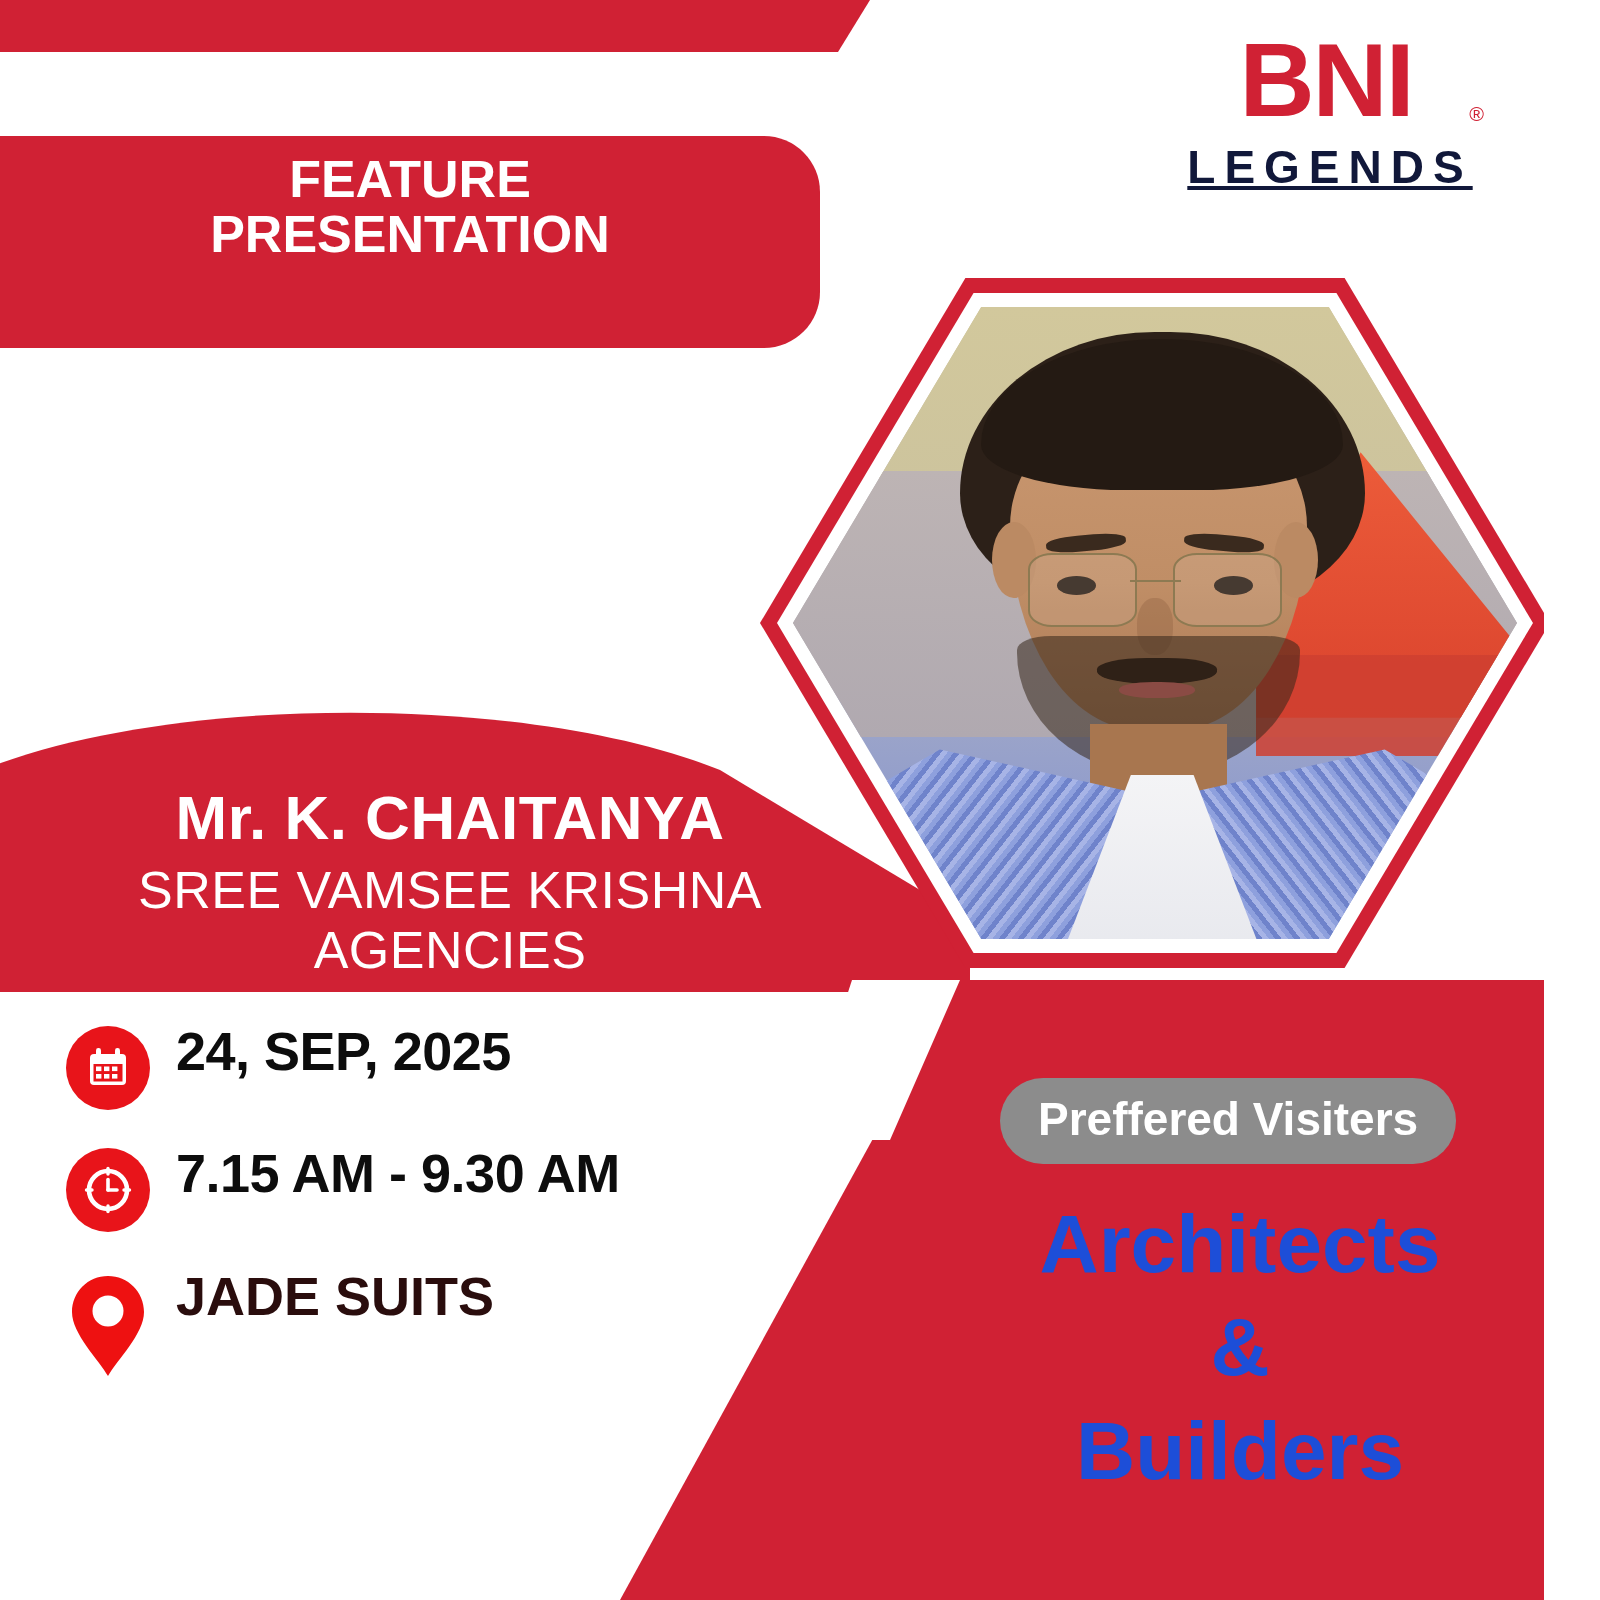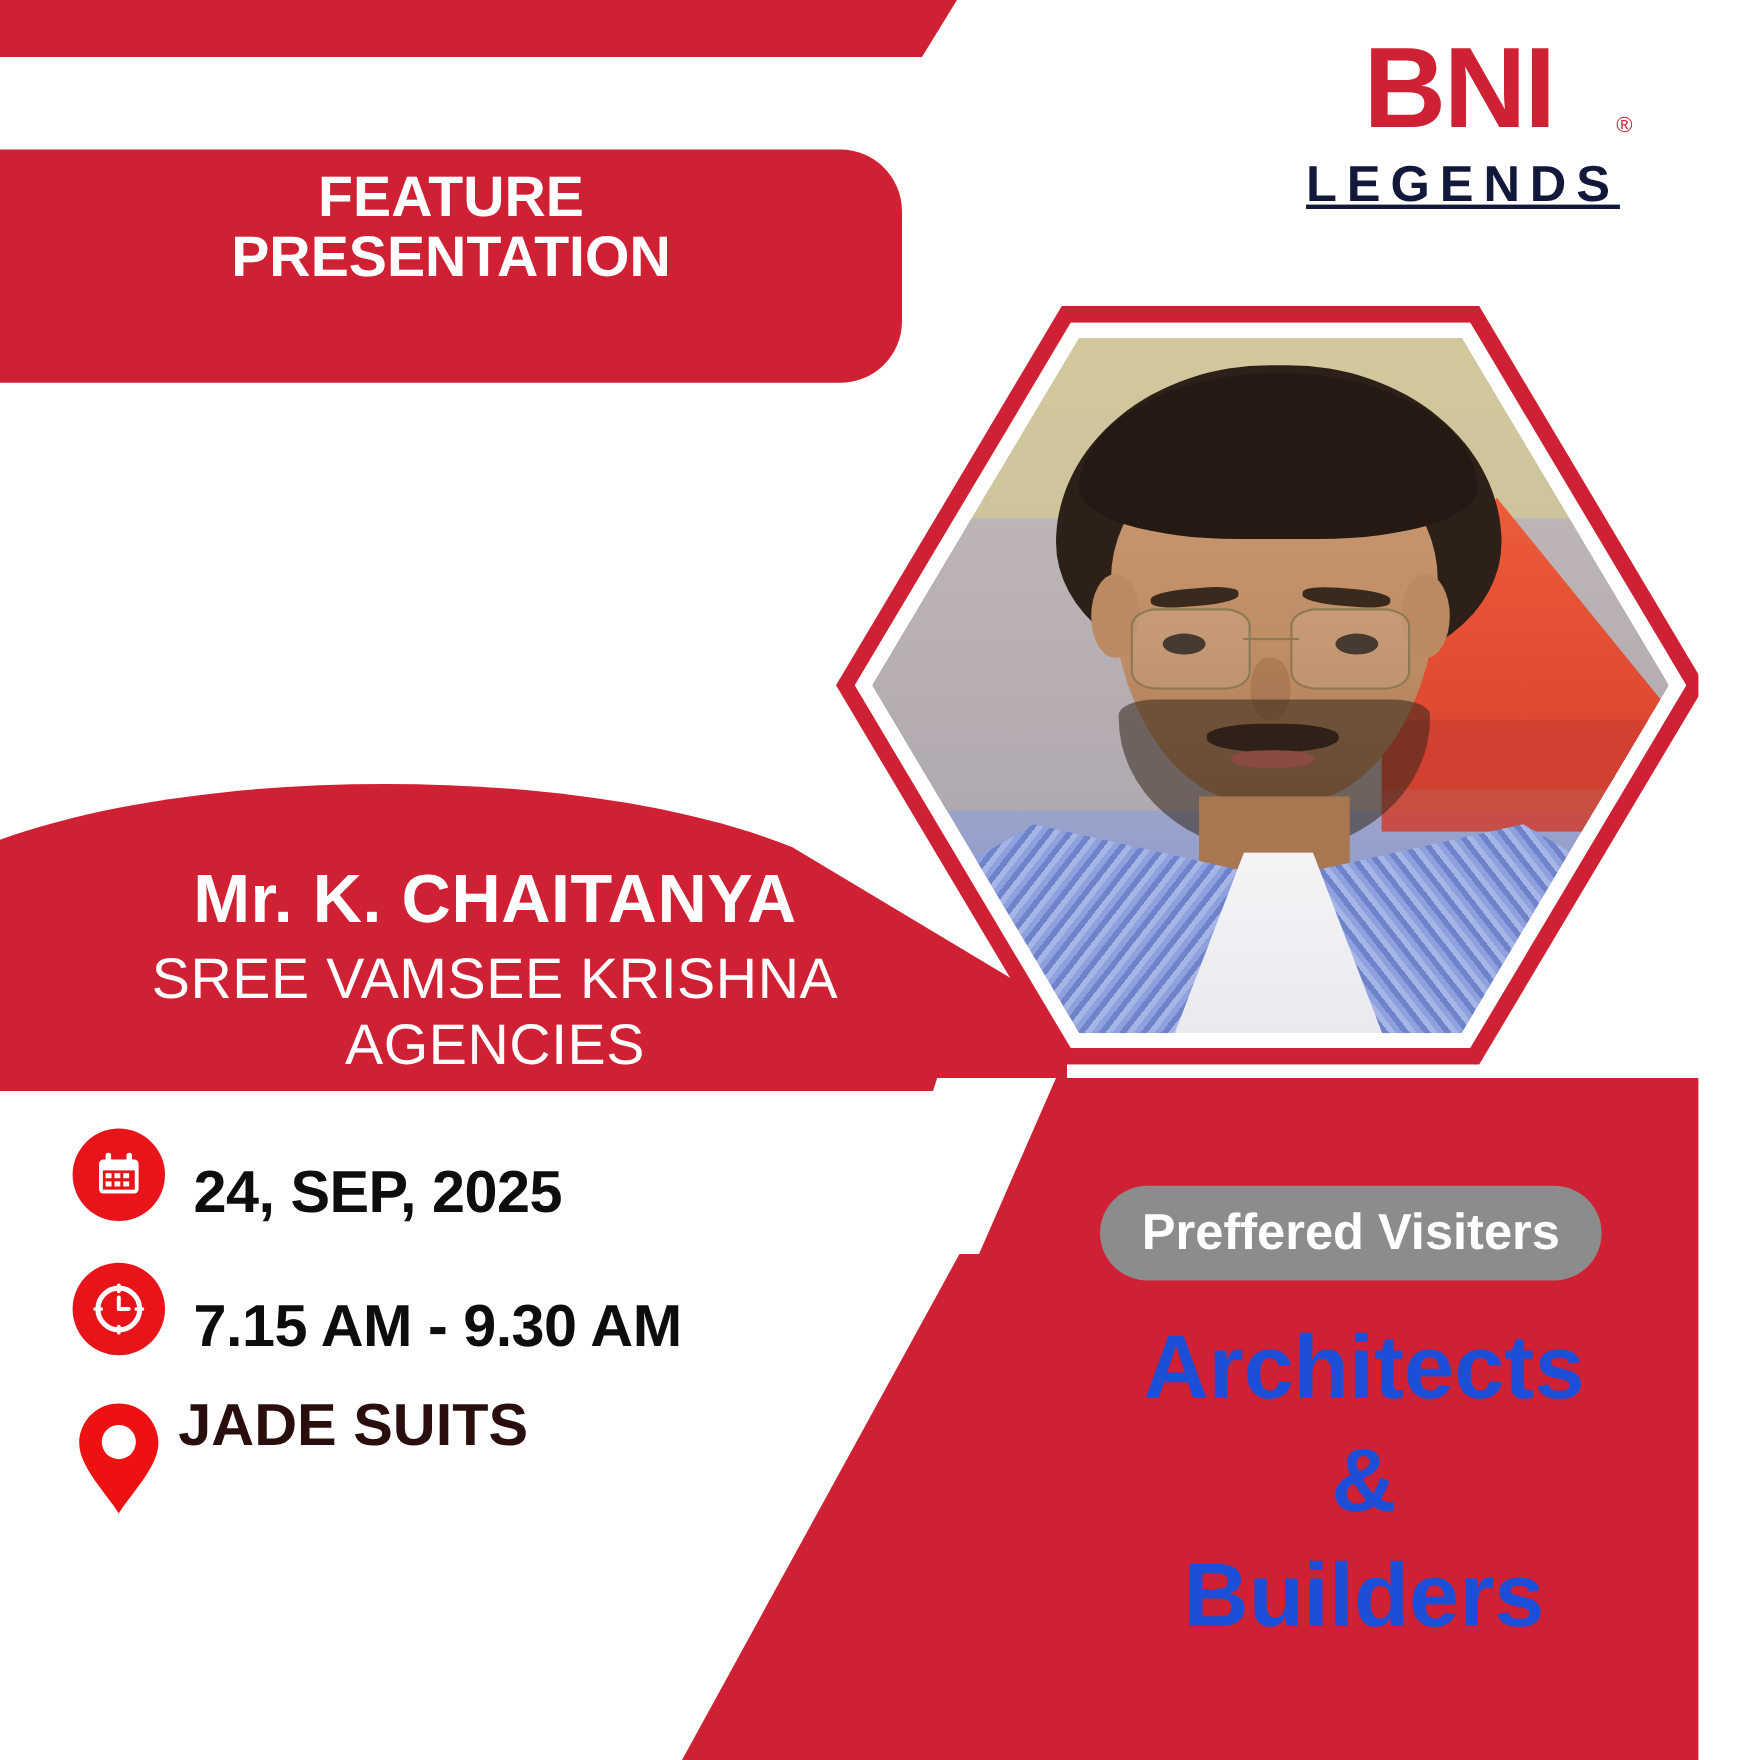--- a/index.html
+++ b/index.html
@@ -224,21 +224,21 @@
     color: #ffffff;
     font-size: 52px;
     font-weight: normal;
     letter-spacing: 0.5px;
   }
 
   
   .details { position: absolute; left: 62px; top: 1022px; width: 740px; }
   .detail-row {
     display: flex;
-    align-items: flex-end;
+    align-items: flex-start;
     margin-bottom: 30px;
   }
   .detail-icon {
     width: 92px;
     min-width: 92px;
     height: 92px;
     display: flex;
     align-items: center;
     justify-content: center;
   }
@@ -252,21 +252,21 @@
   }
   .detail-text {
     margin-left: 22px;
     color: #0d0d0d;
     font-size: 54px;
     font-weight: bold;
     letter-spacing: -0.5px;
     line-height: 1.1;
   }
   .venue-text {
-    margin-left: 8px;
+    margin-left: 22px;
     color: #2a0d0d;
     font-size: 54px;
     font-weight: bold;
     line-height: 1.12;
   }
   .pin-row { align-items: flex-start; margin-top: 8px; }
   .pin-row .detail-icon { height: 120px; }
 
   
   .badge {

